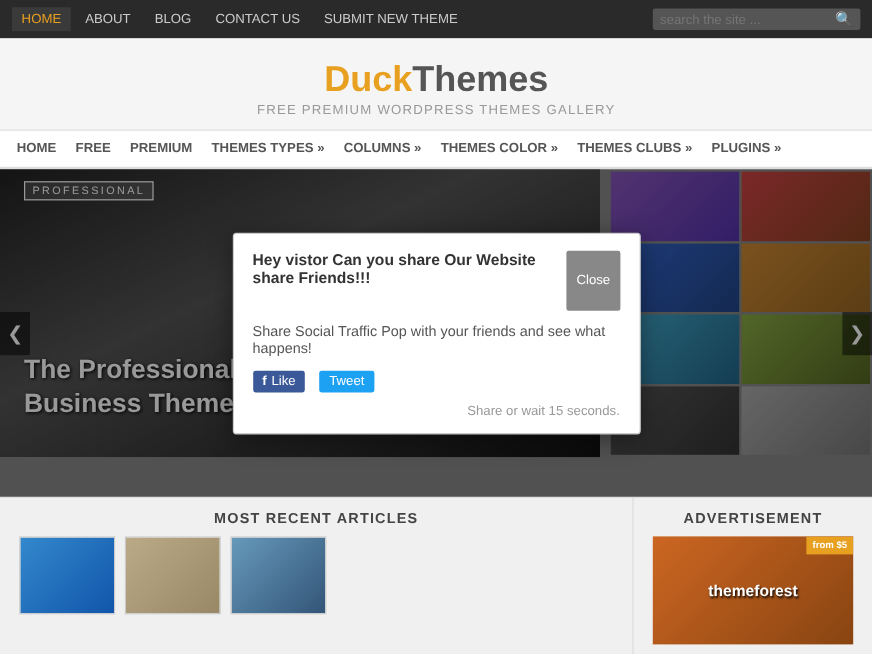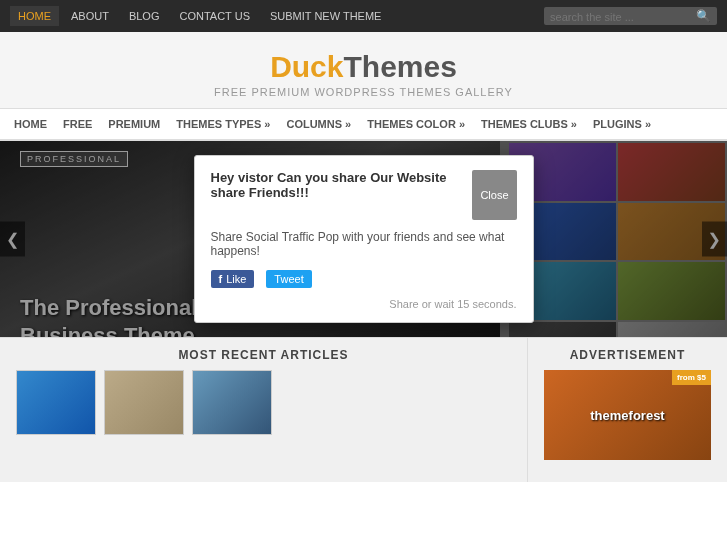--- a/index.html
+++ b/index.html
@@ -82,21 +82,21 @@
       display: flex;
       align-items: center;
       text-transform: uppercase;
       font-weight: bold;
     }
 
     
     .main-area {
       position: relative;
       background: #888;
-      height: 196px;
+      height: 273px;
       overflow: hidden;
     }
     .slider-content {
       position: absolute;
       bottom: 30px;
       left: 20px;
       color: #fff;
     }
     .slider-title {
       font-size: 22px;

